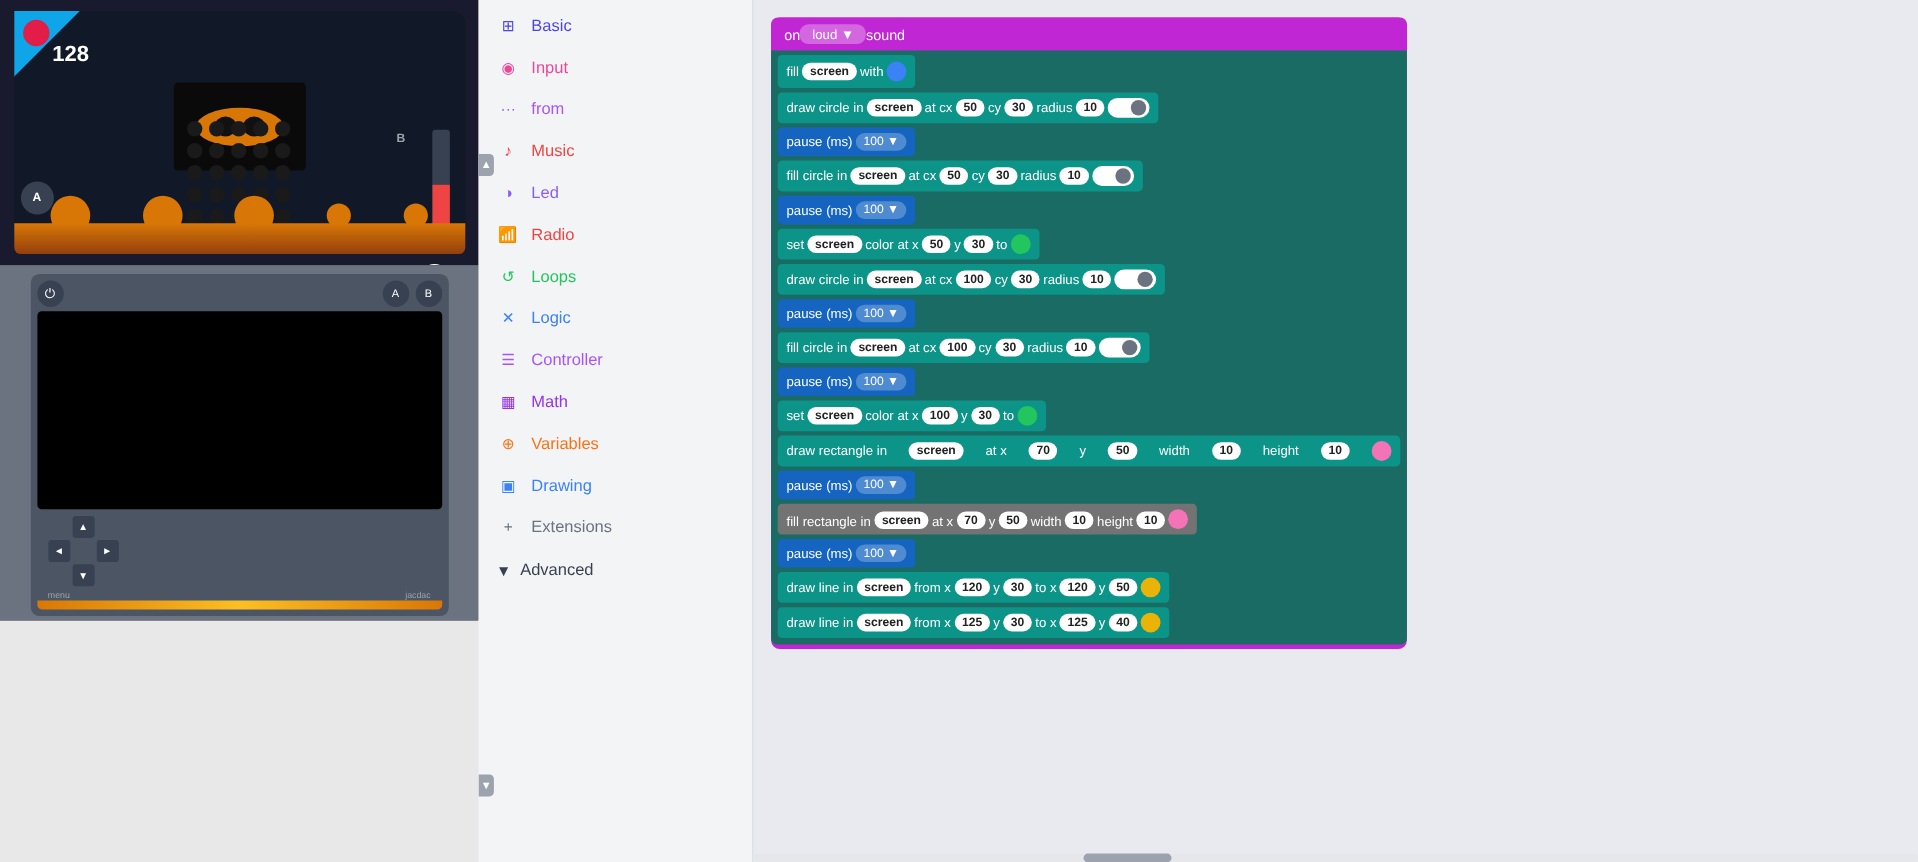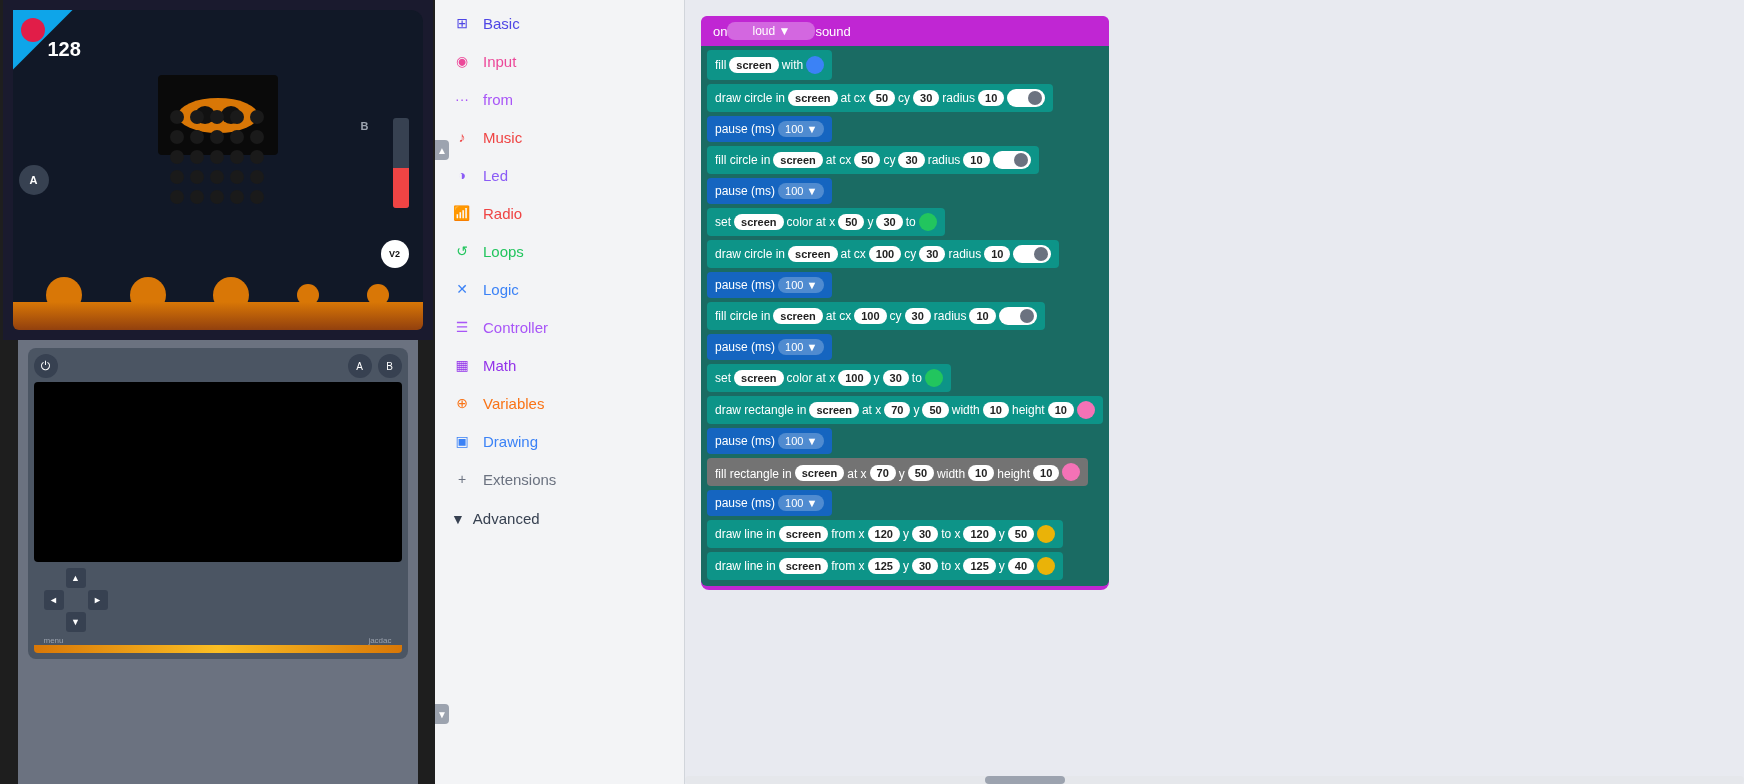--- a/index.html
+++ b/index.html
@@ -5,22 +5,21 @@
     * { box-sizing: border-box; margin: 0; padding: 0; }
     body { font-family: 'Segoe UI', Arial, sans-serif; background: #e8e8e8; display: flex; width: 1744px; height: 784px; overflow: hidden; }
 
     
     #simulator-panel {
       width: 435px;
       min-width: 435px;
       background: #1e1e1e;
       display: flex;
       flex-direction: column;
-      height: 784px;
-      align-items: center;
+      height: 564px;
     }
 
     .microbit-top {
       background: #1a1a2e;
       padding: 10px;
       display: flex;
       flex-direction: column;
       align-items: center;
       position: relative;
       height: 340px;
@@ -609,21 +608,21 @@
     <div class="advanced-section">
       <span class="chevron-icon">▼</span>
       <span>Advanced</span>
     </div>
   </div>
 
   <div id="blocks-panel">
     <div class="blocks-workspace" id="blocks-render"><div style="display: inline-flex; flex-direction: column; background: rgb(192, 38, 211); border-radius: 8px; padding-bottom: 4px;">
           <div style="background: rgb(192, 38, 211); border-radius: 6px 6px 0px 0px; padding: 6px 12px; font-size: 13px; color: white; display: flex; align-items: center; gap: 0; margin-bottom: 0px;">
             <span>on</span>
-            <span style="background: rgba(255, 255, 255, 0.3); border-radius: 8px; padding: 2px 25px; font-size: 12px; display: inline-flex; align-items: center; gap: 3px; cursor: pointer;">loud ▼</span>
+            <span style="background: rgba(255, 255, 255, 0.3); border-radius: 8px; padding: 2px 11px; font-size: 12px; display: inline-flex; align-items: center; gap: 3px; cursor: pointer;">loud ▼</span>
             <span>sound</span>
           </div>
           <div style="display: flex; flex-direction: column; gap: 2px; padding: 4px 6px; background: rgb(26, 107, 99); border-radius: 0px 0px 6px 6px;">
             <div style="display: flex; align-items: center; gap: 0px; margin-bottom: 2px;">
               <div style="display: inline-flex; align-items: center; gap: 3px; padding: 6px 8px; border-radius: 4px; font-size: 12px; font-weight: 500; color: white; background: rgb(13, 148, 136);">
                 <span>fill</span>
                 <span style="background: white; color: rgb(34, 34, 34); border-radius: 10px; padding: 2px 7px; font-size: 11px; font-weight: 600;">screen</span>
                 <span>with</span>
                 <span style="display: inline-block; width: 18px; height: 18px; border-radius: 50%; background: rgb(59, 130, 246); vertical-align: middle;"></span>
               </div>
@@ -730,21 +729,21 @@
                 <span style="background: white; color: rgb(34, 34, 34); border-radius: 10px; padding: 2px 7px; font-size: 11px; font-weight: 600;">screen</span>
                 <span>color at x</span>
                 <span style="background: white; color: rgb(34, 34, 34); border-radius: 10px; padding: 2px 7px; font-size: 11px; font-weight: 600;">100</span>
                 <span>y</span>
                 <span style="background: white; color: rgb(34, 34, 34); border-radius: 10px; padding: 2px 7px; font-size: 11px; font-weight: 600;">30</span>
                 <span>to</span>
                 <span style="display: inline-block; width: 18px; height: 18px; border-radius: 50%; background: rgb(34, 197, 94); vertical-align: middle;"></span>
               </div>
             </div>
             <div style="display: flex; align-items: center; gap: 0px; margin-bottom: 2px;">
-              <div style="display: inline-flex; align-items: center; gap: 3px; padding: 5px 8px; border-radius: 4px; font-size: 12px; font-weight: 500; color: white; background: rgb(13, 148, 136);">
+              <div style="display: inline-flex; align-items: center; gap: 20px; padding: 5px 8px; border-radius: 4px; font-size: 12px; font-weight: 500; color: white; background: rgb(13, 148, 136);">
                 <span>draw rectangle in</span>
                 <span style="background: white; color: rgb(34, 34, 34); border-radius: 10px; padding: 2px 7px; font-size: 11px; font-weight: 600;">screen</span>
                 <span>at x</span>
                 <span style="background: white; color: rgb(34, 34, 34); border-radius: 10px; padding: 2px 7px; font-size: 11px; font-weight: 600;">70</span>
                 <span>y</span>
                 <span style="background: white; color: rgb(34, 34, 34); border-radius: 10px; padding: 2px 7px; font-size: 11px; font-weight: 600;">50</span>
                 <span>width</span>
                 <span style="background: white; color: rgb(34, 34, 34); border-radius: 10px; padding: 2px 7px; font-size: 11px; font-weight: 600;">10</span>
                 <span>height</span>
                 <span style="background: white; color: rgb(34, 34, 34); border-radius: 10px; padding: 2px 7px; font-size: 11px; font-weight: 600;">10</span>

